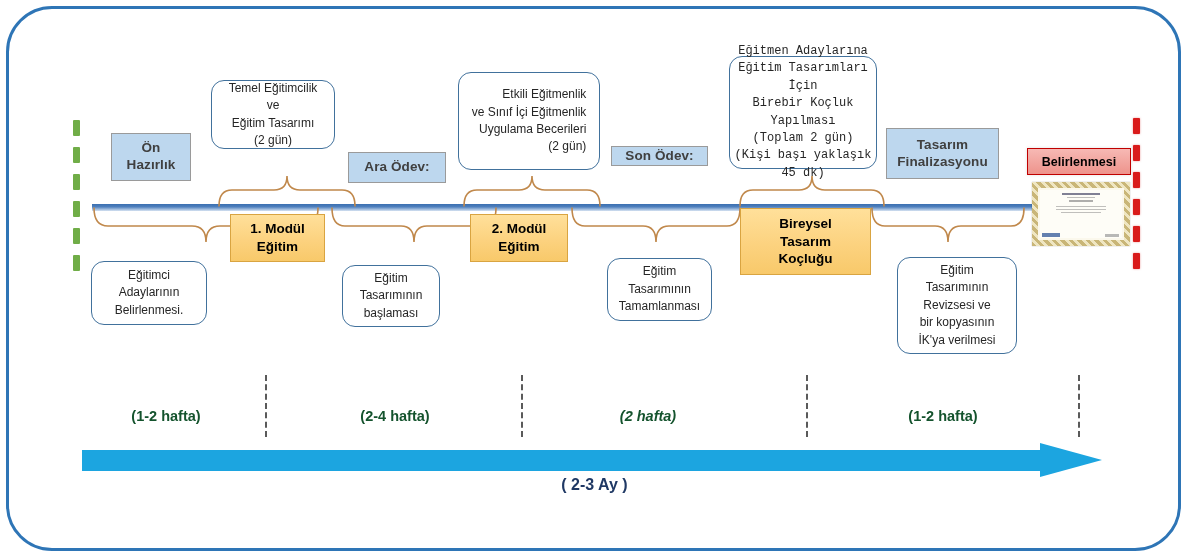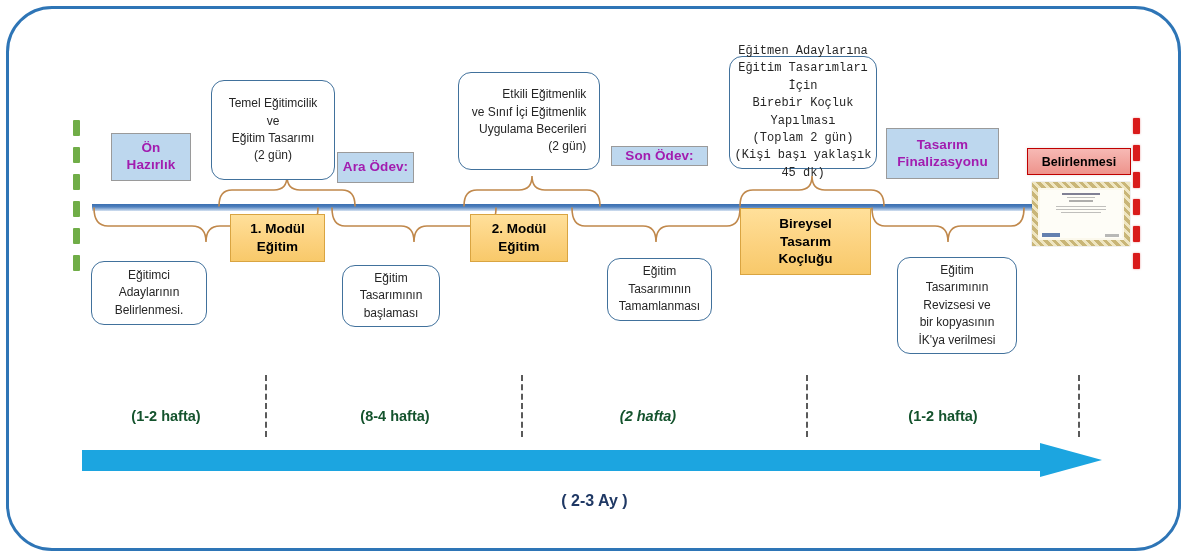--- a/index.html
+++ b/index.html
@@ -10,21 +10,21 @@
   
   #frame{position:absolute;left:6px;top:6px;width:1175px;height:545px;
          border:3px solid #2E75B6;border-radius:46px;box-sizing:border-box;}
 
   
   .abs{position:absolute;box-sizing:border-box;}
 
   
   .bluebox{background:#BDD7EE;border:1px solid #9A9A9A;
            display:flex;align-items:center;justify-content:center;
-           text-align:center;font-weight:bold;color:#a21caf;
+           text-align:center;font-weight:bold;color:#404040;
            font-size:13.5px;line-height:1.25;letter-spacing:.1px;}
 
   
   .yellowbox{background:linear-gradient(180deg,#FFE09A 0%,#FCD27F 55%,#F8C96A 100%);
              border:1px solid #D9A441;
              display:flex;align-items:center;justify-content:center;
              text-align:center;font-weight:bold;color:#000;
              font-size:13.5px;line-height:1.3;}
 
   
@@ -57,21 +57,21 @@
                   border-top:17px solid transparent;border-bottom:17px solid transparent;
                   border-left:62px solid #1CA5E0;}
 
   
   .tick{position:absolute;width:0;border-left:2px dashed #5A5A5A;height:62px;top:375px;}
 
   
   .dur{position:absolute;color:#14532d;font-weight:bold;font-size:14.5px;
        text-align:center;}
   #totaldur{position:absolute;color:#1F3864;font-weight:bold;font-size:16px;
-            text-align:center;left:0;width:1189px;top:492px;}
+            text-align:center;left:0;width:1189px;top:476px;}
 
   
   #certimg{position:absolute;left:1032px;top:182px;width:86px;height:52px;
            background:#FBF8EC;
            border:6px solid;
            border-image:repeating-linear-gradient(45deg,#C9B678 0 3px,#EFE6C2 3px 6px) 6;
            box-shadow:0 0 1px rgba(0,0,0,.35);}
   #certimg .inner{position:absolute;inset:2px;background:#FEFDF7;
                   display:flex;flex-direction:column;align-items:center;
                   justify-content:flex-start;padding-top:3px;gap:2px;}
@@ -123,21 +123,21 @@
     <path d="M382,38 q0,-16 13,-16 h42 q13,0 13,-14 q0,14 13,14 h42 q13,0 13,16"></path>
     <path d="M658,38 q0,-16 13,-16 h46 q13,0 13,-14 q0,14 13,14 h46 q13,0 13,16"></path>
   </g>
 </svg>
 
 <div class="bluebox abs" style="left:111px;top:133px;width:80px;height:48px;">
   <span style="white-space:pre-line">Ön
 Hazırlık</span>
 </div>
 
-<div class="bluebox abs" style="left:337px;top:152px;width:77px;height:31px;">
+<div class="bluebox abs" style="left:348px;top:152px;width:98px;height:31px;">
   <span style="white-space:pre-line">Ara Ödev:</span>
 </div>
 
 <div class="bluebox abs" style="left:611px;top:146px;width:97px;height:20px;">
   <span style="white-space:pre-line">Son Ödev:</span>
 </div>
 
 <div class="bluebox abs" style="left:886px;top:128px;width:113px;height:51px;">
   <span style="white-space:pre-line">Tasarım
 Finalizasyonu</span>
@@ -152,21 +152,21 @@
   <span style="white-space:pre-line">2. Modül
 Eğitim</span>
 </div>
 
 <div class="yellowbox abs" style="left:740px;top:208px;width:131px;height:67px;">
   <span style="white-space:pre-line">Bireysel
 Tasarım
 Koçluğu</span>
 </div>
 
-<div class="callout abs" style="left:211px;top:80px;width:124px;height:100px;">
+<div class="callout abs" style="left:211px;top:80px;width:124px;height:69px;">
   <span style="white-space:pre-line">Temel  Eğitimcilik
 ve
 Eğitim Tasarımı
 (2 gün)</span>
 </div>
 
 <div class="callout abs" style="left:458px;top:72px;width:142px;height:98px;text-align:right;">
   <span style="white-space:pre-line">Etkili Eğitmenlik
 ve Sınıf İçi Eğitmenlik
 Uygulama Becerileri
@@ -223,21 +223,21 @@
   <div class="blk"></div>
   <div class="sig"></div>
 </div>
 
 <div class="tick" style="left:265px;"></div>
 <div class="tick" style="left:521px;"></div>
 <div class="tick" style="left:806px;"></div>
 <div class="tick" style="left:1078px;"></div>
 
 <div class="dur" style="left:96px;top:408px;width:140px;">(1-2 hafta)</div>
-<div class="dur" style="left:325px;top:408px;width:140px;">(8-4 hafta)</div>
+<div class="dur" style="left:325px;top:408px;width:140px;">(2-4 hafta)</div>
 <div class="dur" style="left:578px;top:408px;width:140px;font-style:italic;">(2 hafta)</div>
 <div class="dur" style="left:873px;top:408px;width:140px;">(1-2 hafta)</div>
 
 <div id="arrowbar">
   <div class="shaft"></div>
   <div class="head"></div>
 </div>
 
 <div id="totaldur">( 2-3 Ay )</div>
 

